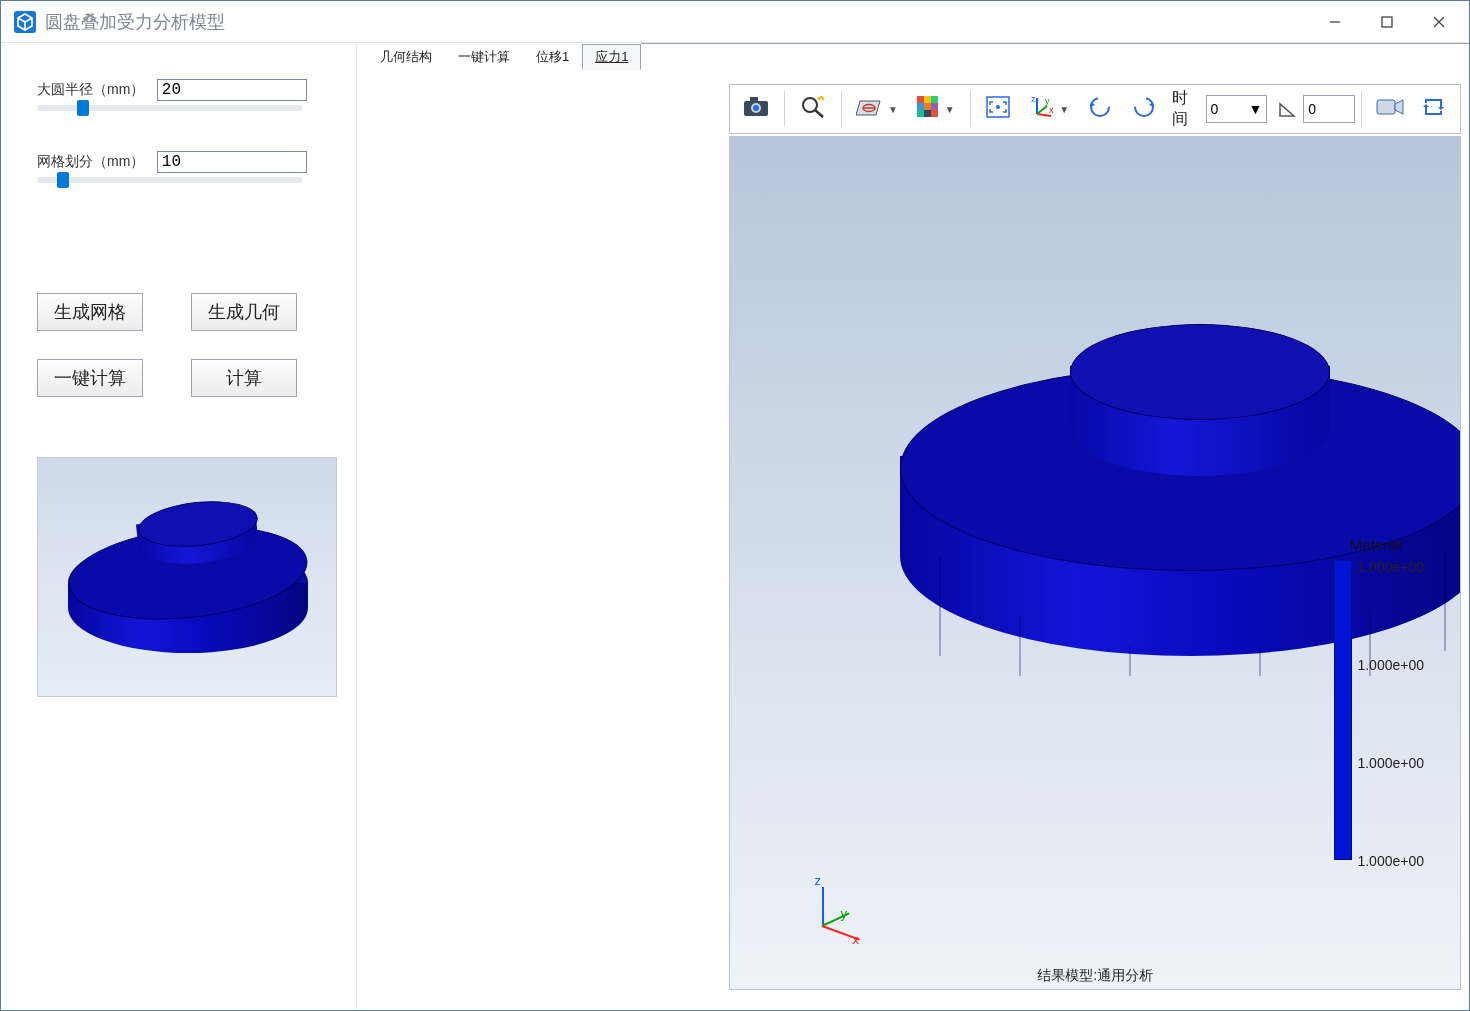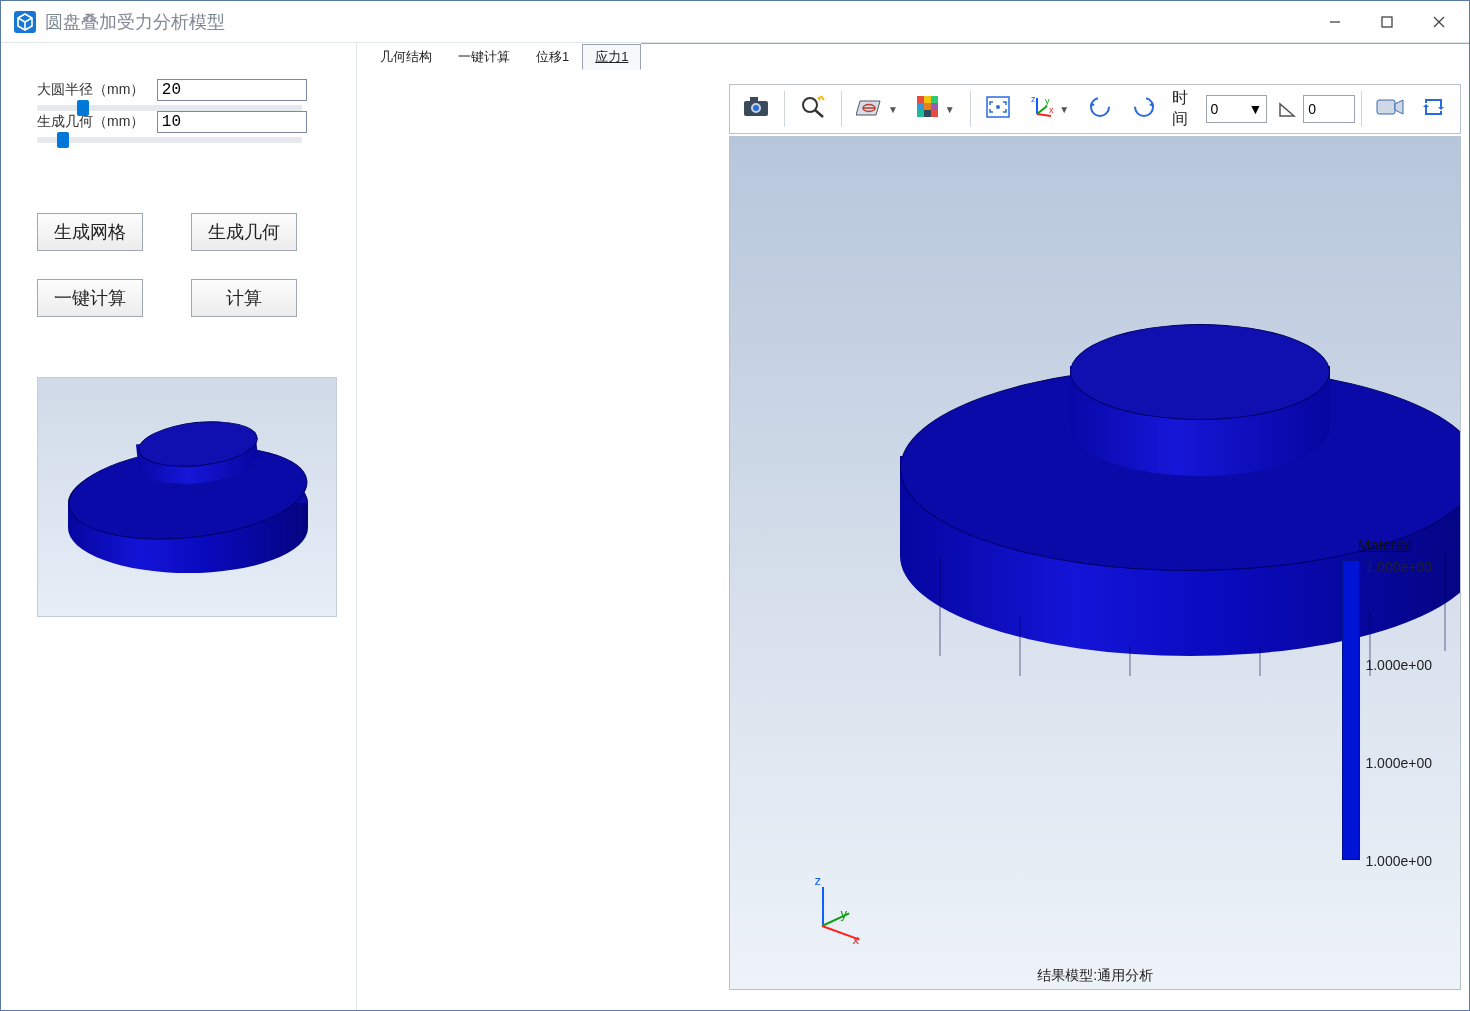--- a/index.html
+++ b/index.html
@@ -7,21 +7,21 @@
 
 
 .titlebar { height:42px; background:#fff; display:flex; align-items:center; padding:0 4px; border-bottom:1px solid #dfe6ec; }
 .titlebar .app-icon { width:28px; height:28px; display:flex; align-items:center; justify-content:center; margin:0 6px; }
 .titlebar .title { flex:1; font-size:18px; color:#808894; }
 .titlebar .win-btn { width:52px; height:40px; display:flex; align-items:center; justify-content:center; color:#555; font-size:14px; }
 
 
 .main { display:flex; height:calc(100% - 42px); }
 .sidebar { width:356px; border-right:1px solid #dfe6ec; background:#fff; padding:36px 24px 20px 36px; display:flex; flex-direction:column; }
-.param-row { }
+.param-row { margin-bottom:40px; }
 .param-row label { font-size:14px; color:#333; display:inline-block; }
 .param-row input[type=text] { width:150px; height:22px; border:1px solid #7a8aa0; padding:0 4px; font-family:"Courier New",monospace; font-size:16px; margin-left:8px; vertical-align:middle; }
 .param-row.wide input[type=text]{ width:120px; }
 .slider-track { margin-top:4px; width:265px; height:6px; background:#e5e8ec; border-radius:2px; position:relative; }
 .slider-thumb { position:absolute; top:-5px; width:12px; height:16px; background:#0078d7; border-radius:2px; }
 
 .btn-grid { margin-top:70px; display:grid; grid-template-columns:1fr 1fr; gap:28px 48px; width:260px; }
 .btn { height:38px; background:linear-gradient(#fdfdfd,#ececec); border:1px solid #9fa8b2; font-size:18px; color:#222; cursor:pointer; }
 
 .preview { margin-top:60px; width:300px; height:240px; background:linear-gradient(#d0dae8,#e6eef7); border:1px solid #c4cdd8; position:relative; overflow:hidden; }
@@ -44,21 +44,21 @@
 
 .canvas3d { position:absolute; left:88px; top:92px; right:8px; bottom:20px; background:linear-gradient(#b7c6db 0%, #d7e0ec 55%, #eef3f9 100%); overflow:hidden; border:1px solid #b8c1cc; border-top:none;}
 .axis-triad { position:absolute; left:70px; bottom:40px; width:70px; height:70px; }
 .axis-triad .z { position:absolute; left:22px; bottom:22px; width:2px; height:40px; background:#1060ff;}
 .axis-triad .zlbl{position:absolute; left:14px; top:-6px; color:#1060ff; font-size:13px;}
 .axis-triad .x { position:absolute; left:22px; bottom:22px; width:40px; height:2px; background:#ff2020; transform-origin:left; transform:rotate(20deg);}
 .axis-triad .xlbl{position:absolute; left:52px; bottom:2px; color:#ff2020; font-size:13px;}
 .axis-triad .y { position:absolute; left:22px; bottom:22px; width:30px; height:2px; background:#10a010; transform-origin:left; transform:rotate(-25deg);}
 .axis-triad .ylbl{position:absolute; left:40px; bottom:28px; color:#10a010; font-size:13px;}
 
-.legend { position:absolute; right:28px; top:400px; width:95px; text-align:right;text-decoration:underline; }
+.legend { position:absolute; right:36px; top:400px; width:95px; text-align:right; }
 .legend .ltitle{ font-size:15px; color:#111; margin-bottom:4px; text-align:center;}
 .legend .bar { position:absolute; right:72px; top:24px; width:18px; height:300px; background:#0014d6; border:1px solid #001090;}
 .legend .tick { font-size:14px; color:#222; line-height:1; position:absolute; right:0;}
 .status-line{ position:absolute; bottom:4px; left:0; right:0; text-align:center; font-size:14px; color:#222;}
 
 
 .disc-shape { position:absolute; }
 .disc-shape .base-top{ position:absolute; background:#0a0aa8; border:1px solid #000060;}
 .disc-shape .base-side{ position:absolute; background:linear-gradient(90deg,#0606a0,#1414d8 30%,#0a0ac0 55%,#040480);}
 .disc-shape .cap-top{ position:absolute; background:#1010b0; border:1px solid #000060;}
@@ -98,21 +98,21 @@
 
   <div class="sidebar">
     <div class="param-row">
       <label>大圆半径（mm）</label>
       <input type="text" value="20" style="">
       <div class="slider-track">
           <div class="slider-thumb" style="left:40px"></div>
         </div>
     </div>
     <div class="param-row">
-      <label>生成几何（mm）</label>
+      <label>网格划分（mm）</label>
       <input type="text" value="10" style="">
       <div class="slider-track">
           <div class="slider-thumb" style="left:20px"></div>
         </div>
     </div>
 
     <div class="btn-grid">
       <button class="btn">生成网格</button>
       <button class="btn">生成几何</button>
       <button class="btn">一键计算</button>

